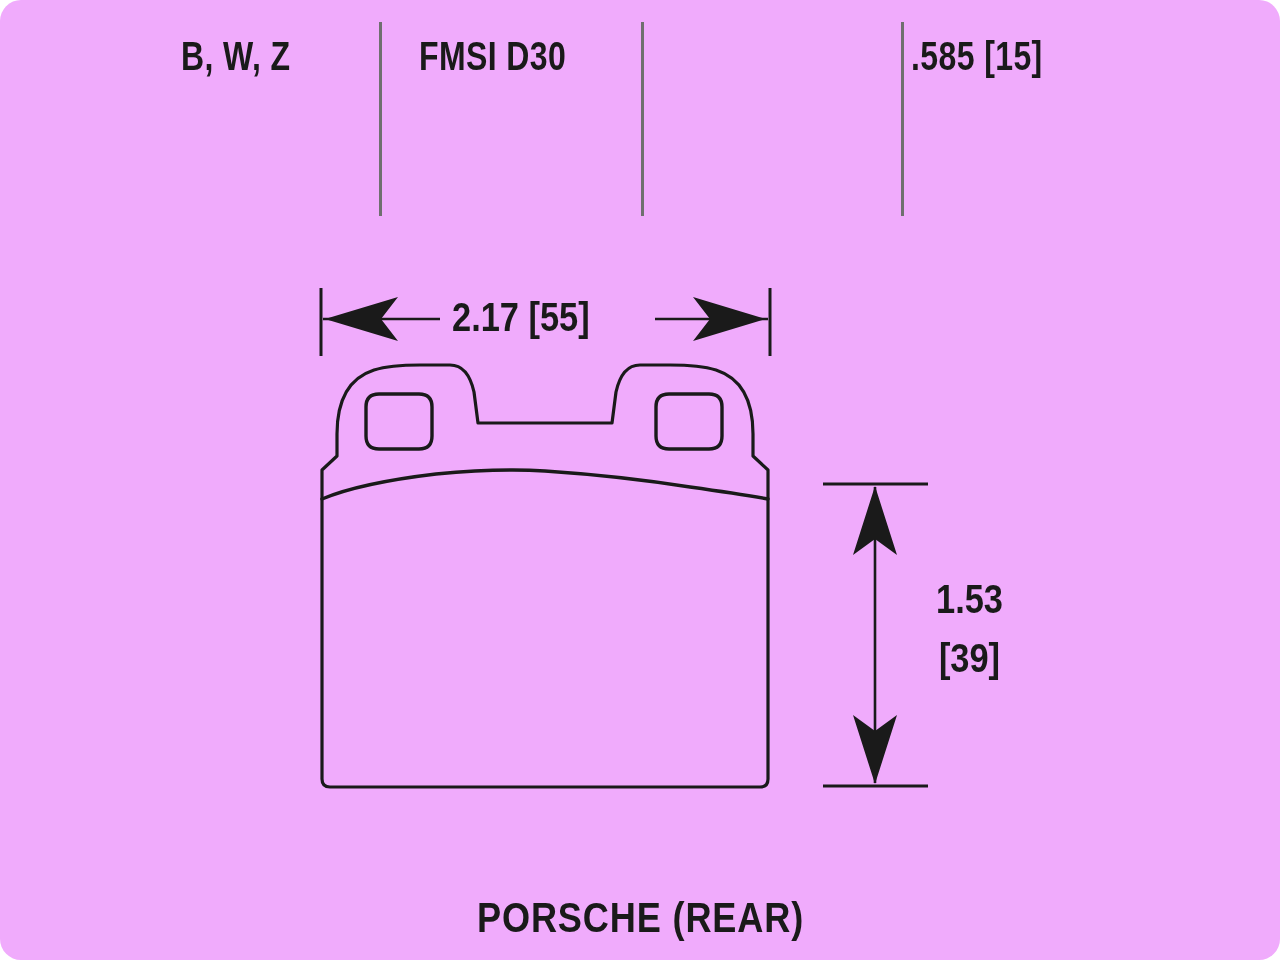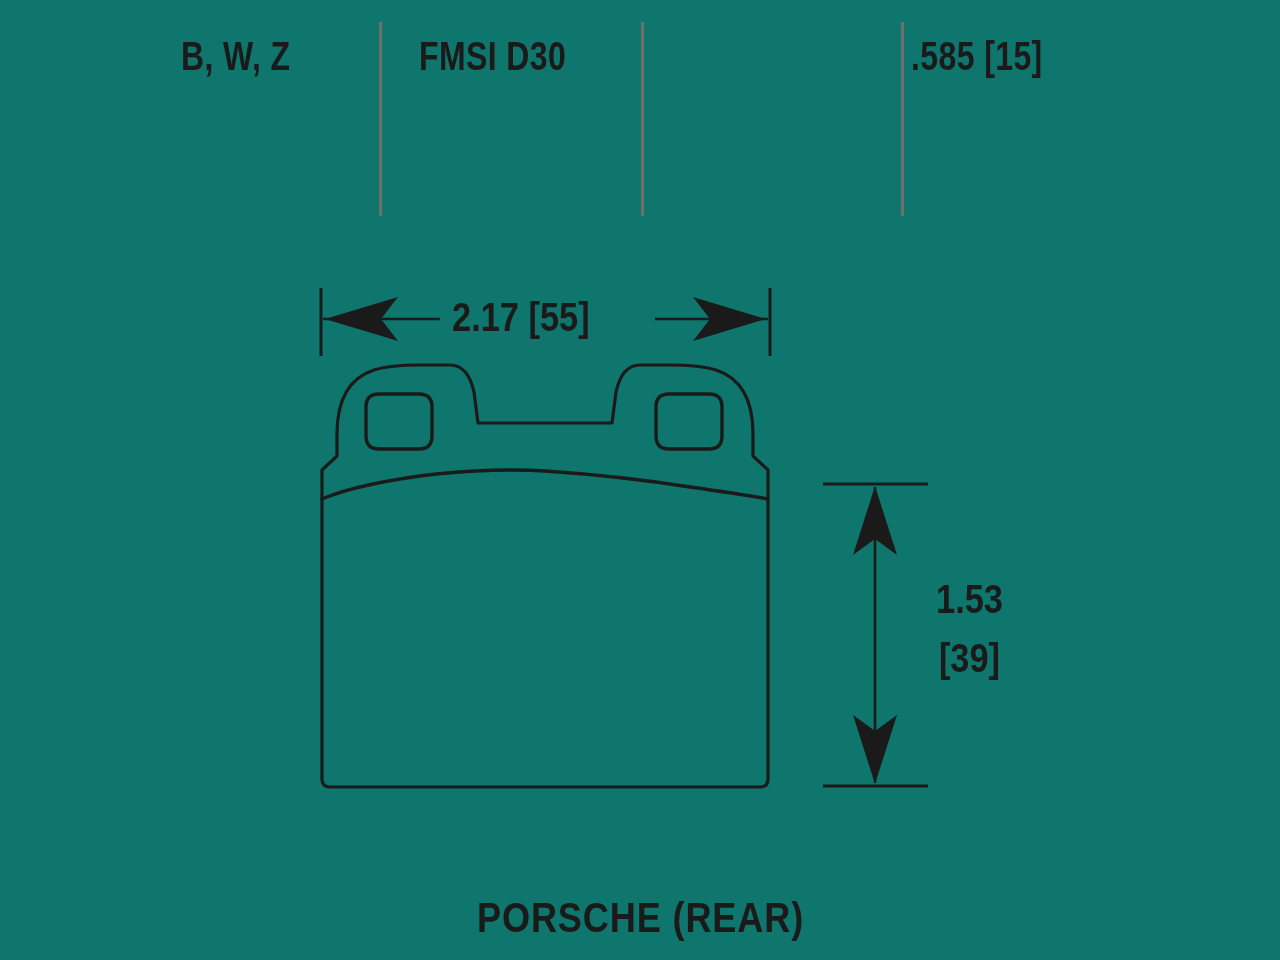--- a/index.html
+++ b/index.html
@@ -11,21 +11,22 @@
   body {
     font-family: "Liberation Sans", sans-serif;
     width: 1280px;
     height: 960px;
     overflow: hidden;
   }
   #sheet {
     position: relative;
     width: 1280px;
     height: 960px;
-    background: #0f766e;
+    background: #f0abfc;
+    border-radius: 21px;
   }
 
   
   .hdr-text {
     position: absolute;
     color: #1a1a1a;
     font-weight: bold;
     font-size: 40px;
     line-height: 1;
     white-space: nowrap;

